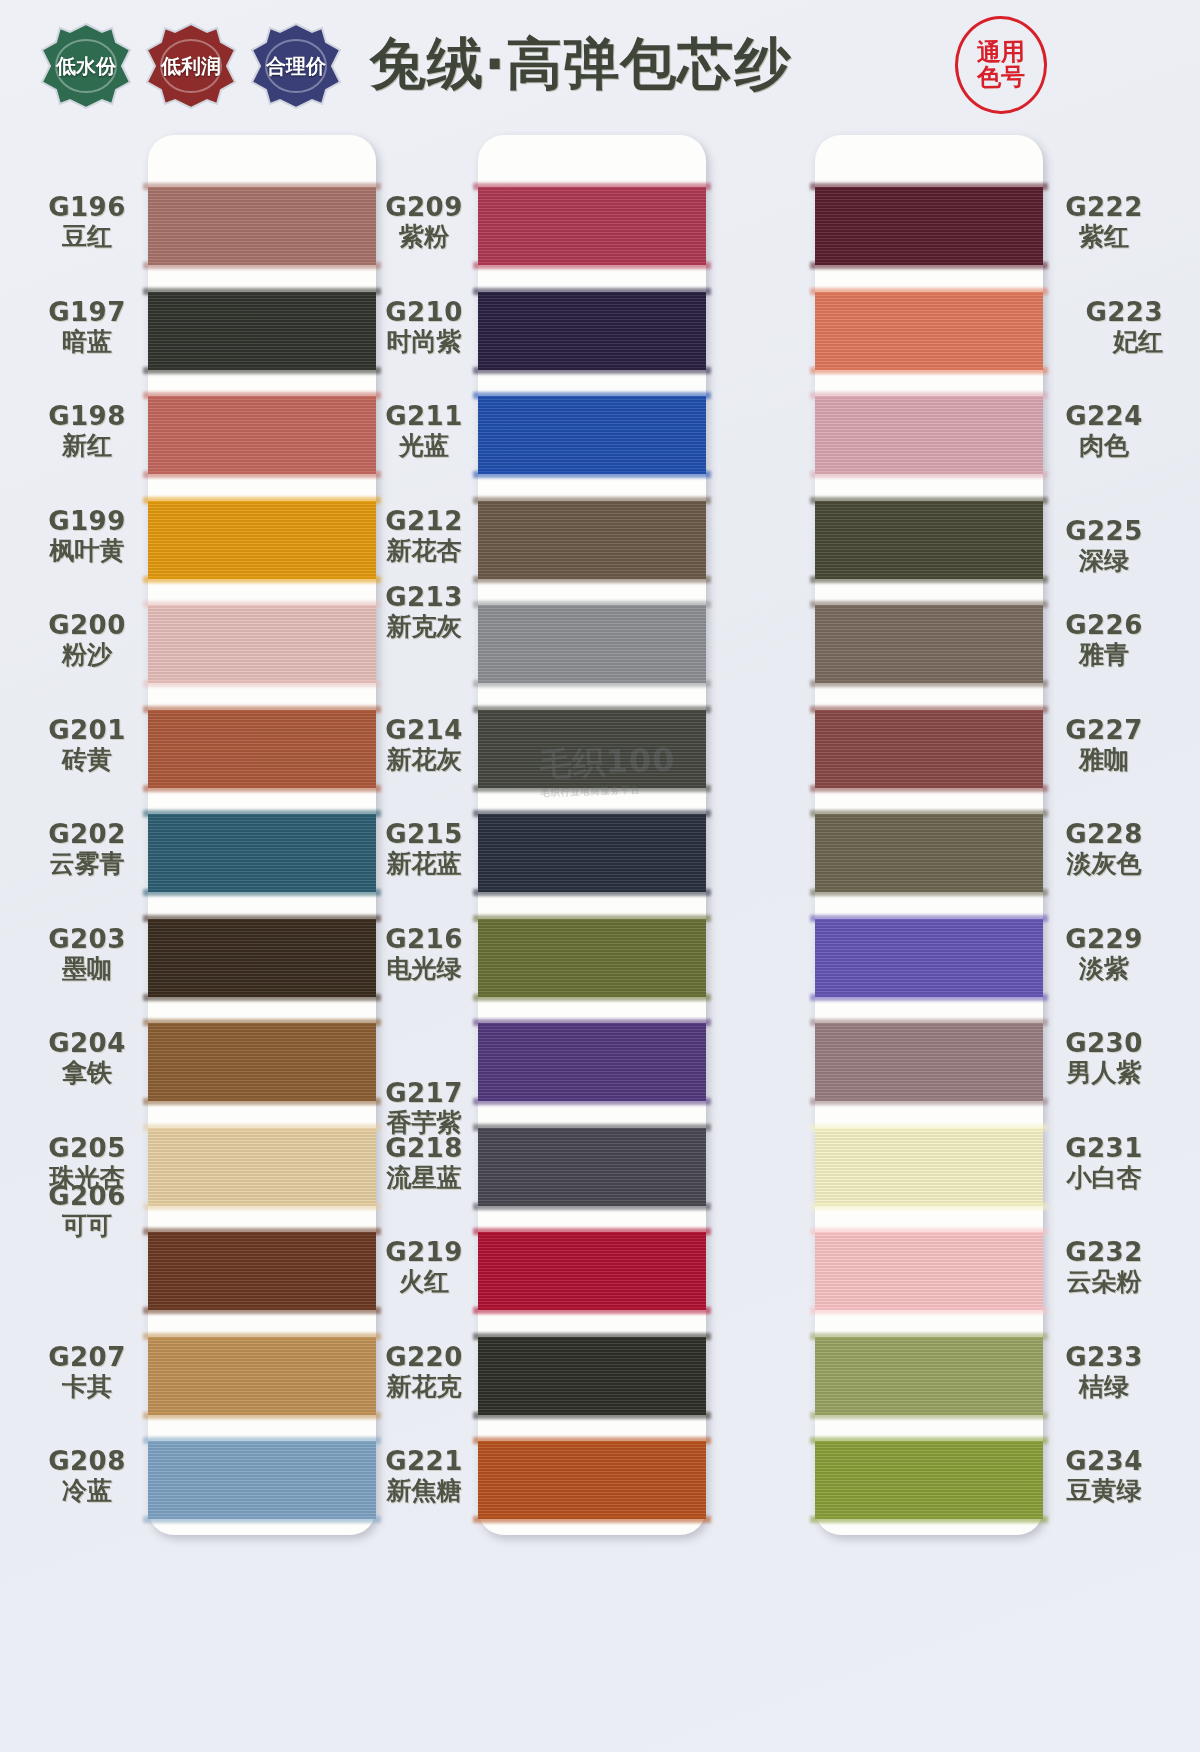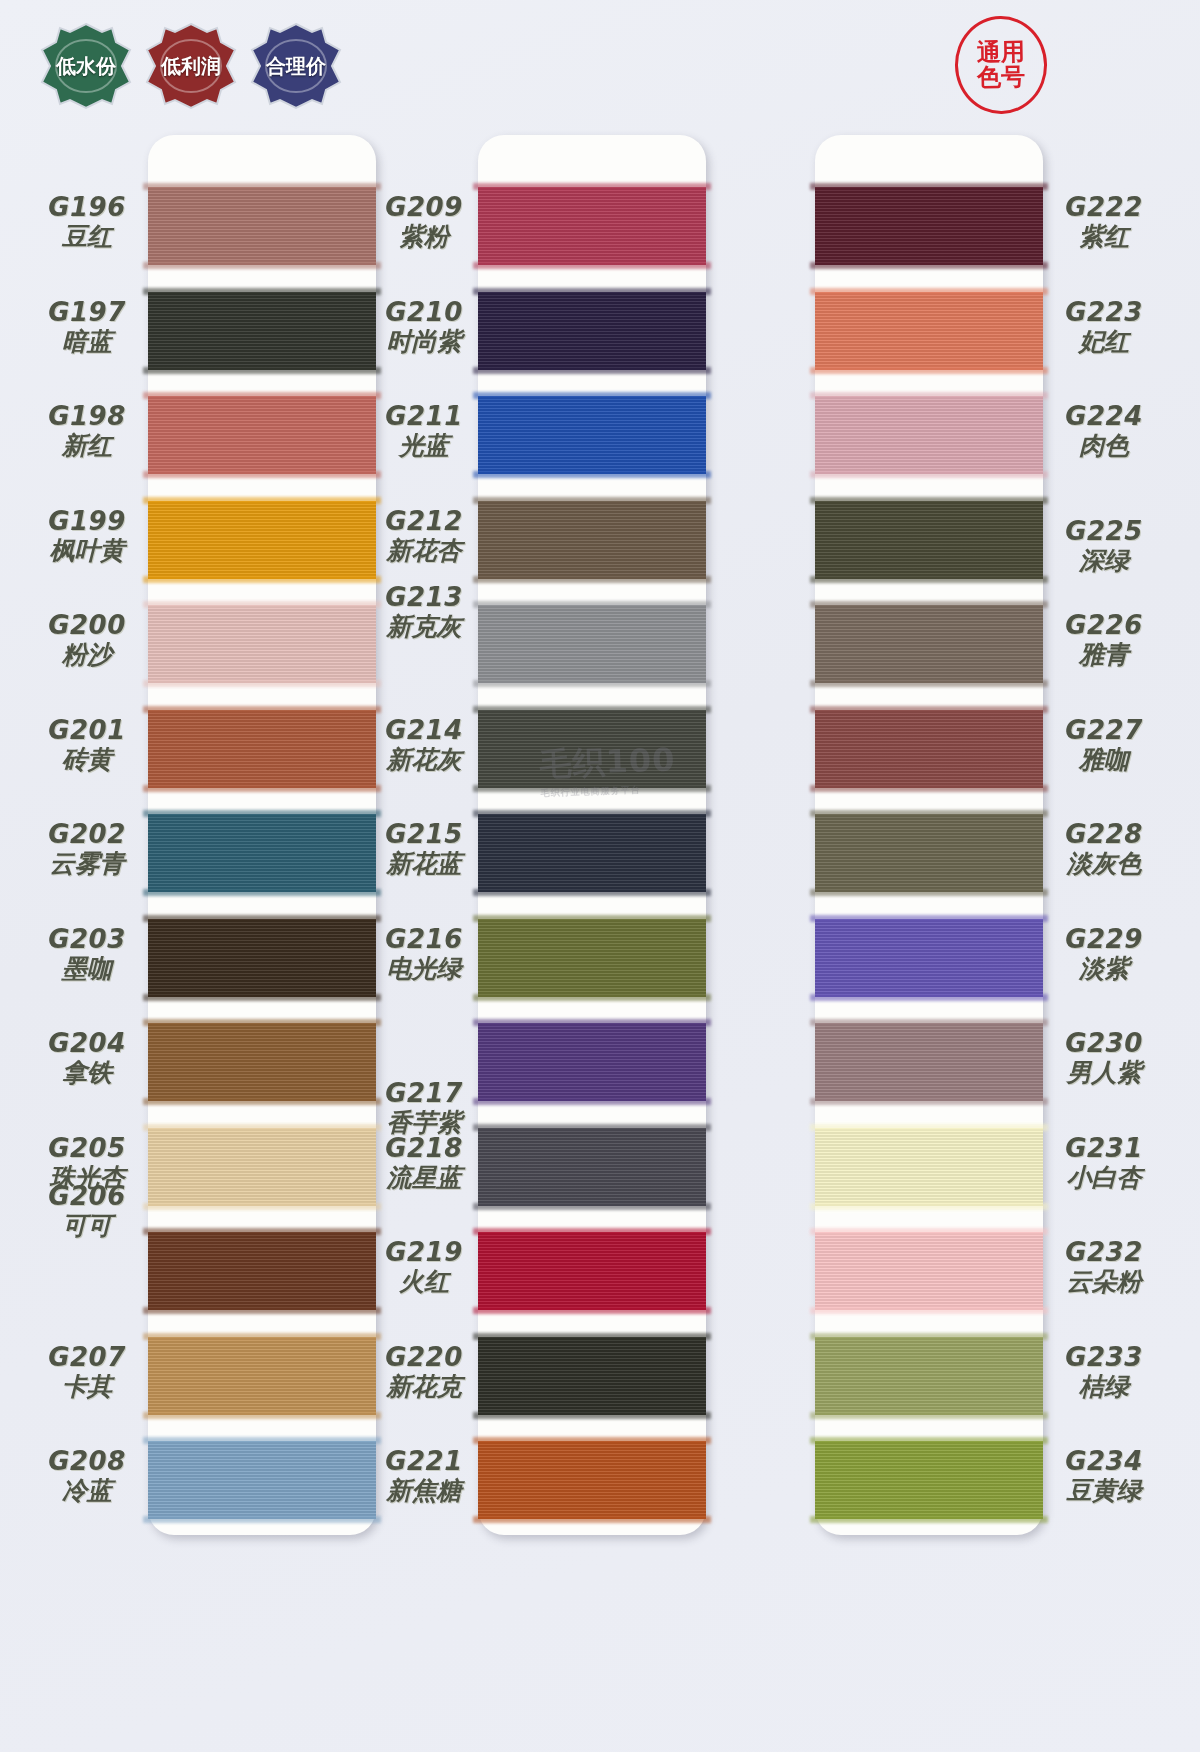--- a/index.html
+++ b/index.html
@@ -42,21 +42,21 @@
   #stamp{
     position:absolute;left:955px;top:16px;width:86px;height:92px;
     border:3px solid #d8202a;border-radius:50%;
     display:flex;flex-direction:column;align-items:center;justify-content:center;
     color:#d8202a;font-weight:bold;font-size:24px;line-height:1.05;
     font-family:"DejaVu Sans","Liberation Sans",sans-serif;
     transform:rotate(-1deg);
   }
 
   
-  .column{position:absolute;top:135px;width:390px;height:1420px;font-style:italic;}
+  .column{position:absolute;top:135px;width:390px;height:1420px;}
   #col-0{left:20px;}
   #col-1{left:365px;}
   #col-2{left:710px;}
 
   .card{
     position:absolute;top:0;width:228px;height:1400px;
     background:#fdfdfb;border-radius:26px;
     box-shadow:3px 4px 9px rgba(60,60,80,.25);
   }
   #col-0 .card{left:128px;}
@@ -132,20 +132,21 @@
 
   <div class="badge" id="badge3">
     <svg width="92" height="88" viewBox="0 0 92 88">
       <path d="M46 2 L62 10 L72 6 L76 20 L90 28 L82 44 L90 60 L76 68 L72 82 L62 78 L46 86 L30 78 L20 82 L16 68 L2 60 L10 44 L2 28 L16 20 L20 6 L30 10 Z" fill="#3a3f78" stroke="#cfd4dd" stroke-width="2"></path>
       <ellipse cx="46" cy="44" rx="30" ry="26" fill="none" stroke="rgba(255,255,255,.35)" stroke-width="2"></ellipse>
     </svg>
     <span class="btxt">合理价</span>
   </div>
 
   <div id="title-block">
+    <span id="title-name">兔绒·高弹包芯纱</span>
   </div>
 
   <div id="stamp">
     <span>通用</span>
     <span>色号</span>
   </div>
 </div>
 
 <div class="column" id="col-0">
   <div class="card">
@@ -459,21 +460,21 @@
         <div class="yarn"></div>
         <div class="fuzz-t" style="background: rgb(138, 160, 58);"></div>
         <div class="fuzz-b" style="background: rgb(138, 160, 58);"></div>
       </div>
     </div>
   <div class="labels">
       <div class="label" style="top: 58px;">
         <span class="code">G222</span>
         <span class="cname">紫红</span>
       </div>
-      <div class="label" style="top: 162.5px;">
+      <div class="label" style="top: 162.5px; text-align: right;">
         <span class="code">G223</span>
         <span class="cname">妃红</span>
       </div>
       <div class="label" style="top: 267px;">
         <span class="code">G224</span>
         <span class="cname">肉色</span>
       </div>
       <div class="label" style="top: 382px;">
         <span class="code">G225</span>
         <span class="cname">深绿</span>

